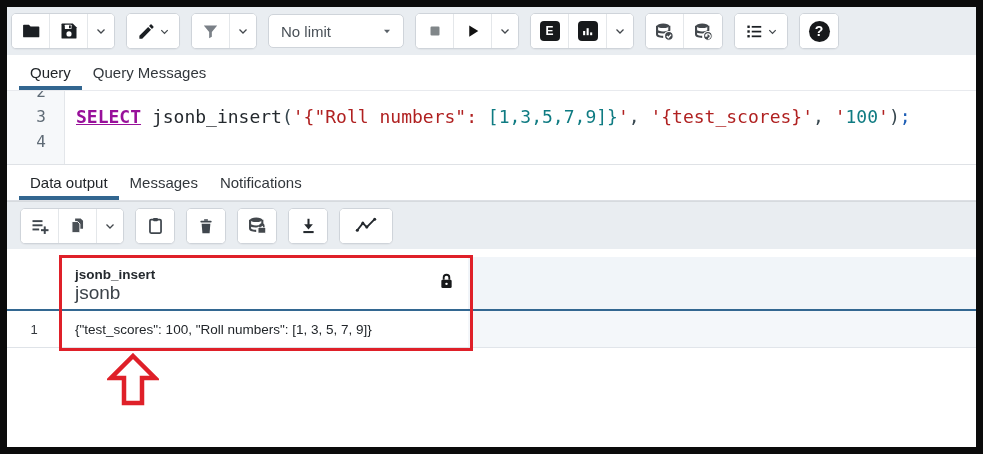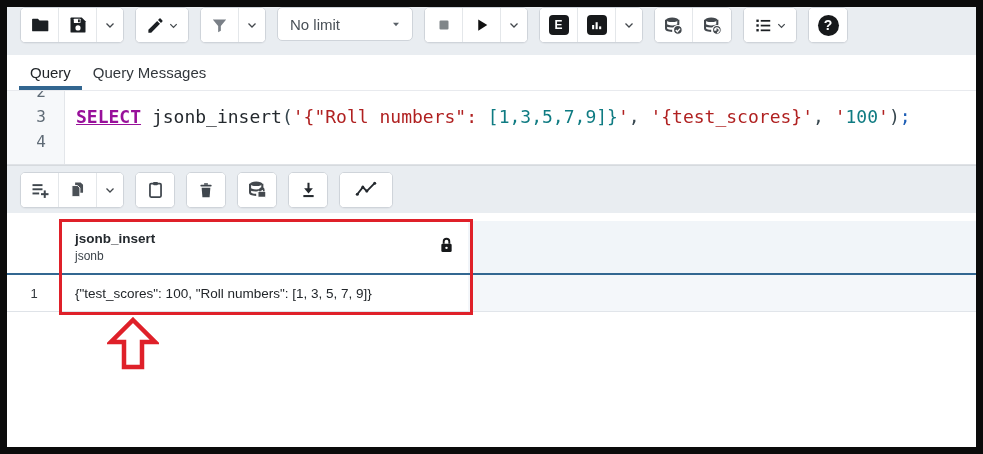--- a/index.html
+++ b/index.html
@@ -1,21 +1,21 @@
 <!DOCTYPE html>
 <html><head>
 <meta charset="utf-8">
 <style>
   html,body{margin:0;padding:0;background:#fff;}
   body{width:983px;height:454px;font-family:"Liberation Sans",sans-serif;-webkit-font-smoothing:antialiased;}
   .frame{box-sizing:border-box;width:983px;height:454px;border:7px solid #0b0b0b;background:#fff;}
   .app{position:relative;width:969px;height:440px;background:#fff;overflow:hidden;}
 
   
-  .toolbar{height:48px;background:#e9edf1;display:flex;gap:11px;padding-left:13px;box-sizing:border-box;}
+  .toolbar{height:48px;background:#e9edf1;display:flex;align-items:center;gap:11px;padding-left:4px;box-sizing:border-box;}
   .btn-group{display:flex;background:#fff;border:1px solid #cfd4da;border-radius:5px;overflow:hidden;height:34px;box-shadow:0 1px 1px rgba(0,0,0,.04);}
   .tbtn{display:flex;align-items:center;justify-content:center;width:38px;height:34px;background:#fff;border:none;border-right:1px solid #e4e7ea;padding:0;cursor:pointer;}
   .tbtn:last-child{border-right:none;}
   .tbtn.chev{width:26px;}
   .tbtn.wide{width:52px;gap:3px;}
   .badge{width:20px;height:20px;background:#17191b;border-radius:4px;color:#fff;display:flex;align-items:center;justify-content:center;font-size:12px;font-weight:700;}
   .limit{display:flex;align-items:center;justify-content:space-between;width:136px;height:34px;background:#fff;border:1px solid #cfd4da;border-radius:5px;padding:0 10px 0 12px;box-sizing:border-box;cursor:pointer;}
   .limit span{font-size:15px;color:#495057;}
 
   
@@ -40,21 +40,21 @@
 
   
   .rtoolbar{height:48px;background:#e9edf1;display:flex;align-items:center;gap:11px;padding-left:13px;box-sizing:border-box;border-top:1px solid #d6dade;}
 
   
   .gridarea{position:relative;height:198px;background:#fff;padding-top:8px;box-sizing:border-box;}
   .g-header{display:flex;height:54px;}
   .g-corner{width:55px;background:#fff;border-right:1px solid #d7dbe0;border-bottom:2px solid #336791;box-sizing:border-box;}
   .g-colhead{position:relative;width:406px;border-bottom:2px solid #336791;box-sizing:border-box;display:flex;flex-direction:column;justify-content:center;padding-left:13px;background:#fff;}
   .g-colname{font-size:13.5px;font-weight:700;color:#24292e;line-height:18px;}
-  .g-coltype{font-size:12px;color:#3c434a;line-height:17px;}
+  .g-coltype{font-size:19px;color:#3c434a;line-height:17px;}
   .g-lock{position:absolute;right:14px;top:16px;}
   .g-fill{flex:1;background:#f1f5f9;border-bottom:2px solid #336791;box-sizing:border-box;}
   .g-row{display:flex;height:37px;}
   .g-rownum{width:55px;background:#fff;border-right:1px solid #d7dbe0;border-bottom:1px solid #dfe3e8;box-sizing:border-box;display:flex;align-items:center;justify-content:center;font-size:13px;color:#33383d;cursor:pointer;}
   .g-cell{width:406px;border-bottom:1px solid #dfe3e8;box-sizing:border-box;display:flex;align-items:center;padding-left:13px;font-size:13.5px;color:#22262a;background:#fff;cursor:pointer;white-space:nowrap;overflow:hidden;}
   .g-rfill{flex:1;background:#f4f7fa;border-bottom:1px solid #e1e5ea;box-sizing:border-box;}
   .redbox{position:absolute;left:52px;top:6px;width:414px;height:96px;border:3px solid #df2029;box-sizing:border-box;pointer-events:none;}
   .arrow{position:absolute;left:100px;top:104px;}
 
   svg{display:block;}
@@ -253,20 +253,31 @@
     </div>
     <div class="code">
       <div class="lines">
         <div class="cl"></div>
         <div class="cl"><span class="tk-kw">SELECT</span><span class="tk-pl"> </span><span class="tk-fn">jsonb_insert</span><span class="tk-pl">(</span><span class="tk-str">'{"Roll numbers": </span><span class="tk-num">[1,3,5,7,9]}</span><span class="tk-str">'</span><span class="tk-pl">, </span><span class="tk-str">'{test_scores}'</span><span class="tk-pl">, </span><span class="tk-str">'</span><span class="tk-num">100</span><span class="tk-str">'</span><span class="tk-pl">)</span><span class="tk-semi">;</span></div>
         <div class="cl"></div>
       </div>
     </div>
   </div>
 
+  <div class="tabs" style="border-bottom:1px solid #dcdfe4;">
+    <div class="tab active">
+          <span>Data output</span>
+        </div>
+    <div class="tab">
+          <span>Messages</span>
+        </div>
+    <div class="tab">
+          <span>Notifications</span>
+        </div>
+  </div>
 
   <div class="rtoolbar">
     <div class="btn-group">
       <button class="tbtn" title="Add row">
         <span>
               <svg width="20" height="20" viewBox="0 0 24 24">
                 <rect x="3" y="5" width="12" height="2.3" fill="#3f464d"></rect>
                 <rect x="3" y="10" width="12" height="2.3" fill="#3f464d"></rect>
                 <rect x="3" y="15" width="8" height="2.3" fill="#3f464d"></rect>
                 <rect x="16.5" y="12.5" width="2.4" height="9" fill="#3f464d"></rect>

